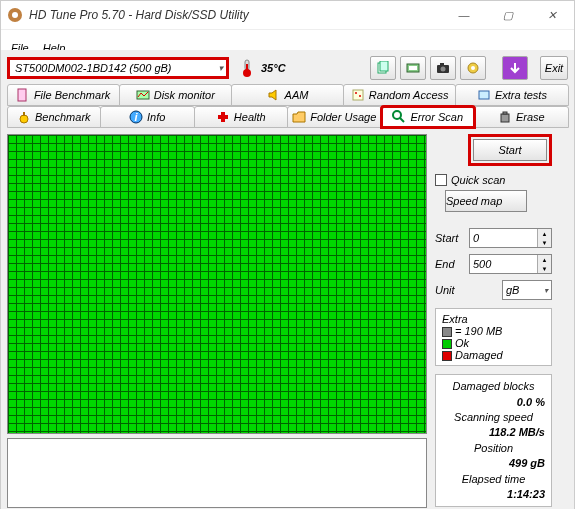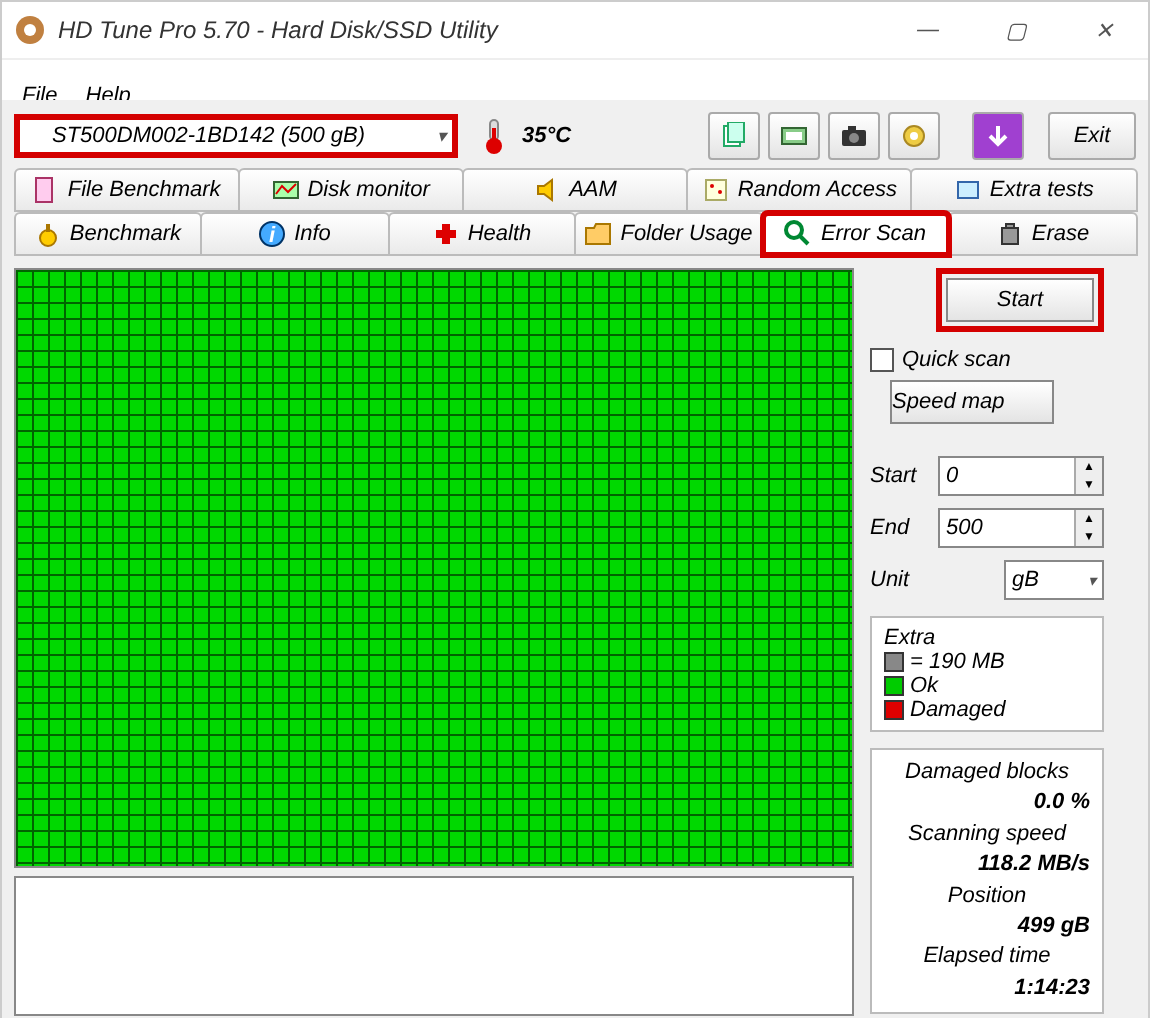--- a/index.html
+++ b/index.html
@@ -7,27 +7,27 @@
   .window { width: 575px; height: 509px; border: 1px solid #ccc; display: flex; flex-direction: column; background: #f0f0f0; font-style: italic; }
   .titlebar { height: 30px; display: flex; align-items: center; background: #fff; border-bottom: 1px solid #eee; }
   .title-icon { width: 16px; height: 16px; margin: 0 6px; }
   .title-text { flex: 1; font-size: 12px; color: #333; }
   .win-btns { display: flex; }
   .win-btn { width: 44px; height: 28px; display: flex; align-items: center; justify-content: center; color: #555; }
   .menubar { height: 20px; display: flex; align-items: center; padding: 0 4px; background: #fff; gap: 2px;}
   .menu-item { padding: 2px 6px; margin-top: 15px; }
   .menu-item u { text-decoration: underline; }
   .toolbar-row { display: flex; align-items: center; padding: 6px 6px 4px 6px; gap: 4px; background:#f0f0f0;}
-  .device-select { width: 222px; height: 22px; border: 3px solid #d40000; display: flex; align-items: center; background: #fff; padding: 0 16px; position: relative; }
+  .device-select { width: 222px; height: 22px; border: 3px solid #d40000; display: flex; align-items: center; background: #fff; padding: 0 5px; position: relative; }
   .device-select .arrow { position: absolute; right: 3px; top: 50%; transform: translateY(-50%); font-size: 9px; color: #555; }
   .therm { width: 12px; height: 18px; margin: 0 4px 0 8px; }
   .temp-text { font-weight: bold; margin-right: 8px; }
   .spacer { flex: 1; }
   .icon-btn { width: 26px; height: 24px; border: 1px solid #aaa; background: linear-gradient(#fff,#e4e4e4); display: flex; align-items: center; justify-content: center; border-radius: 2px; }
-  .exit-btn { width: 44px; height: 24px; border: 1px solid #aaa; background: linear-gradient(#fff,#e4e4e4); display: flex; align-items: center; justify-content: center; border-radius: 2px; margin-left: 8px; }
+  .exit-btn { width: 28px; height: 24px; border: 1px solid #aaa; background: linear-gradient(#fff,#e4e4e4); display: flex; align-items: center; justify-content: center; border-radius: 2px; margin-left: 8px; }
   .tabs { display: flex; flex-wrap: wrap; padding: 0 6px; }
   .tabs-row { display: flex; width: 100%; }
   .tab { flex: 1; height: 22px; border: 1px solid #bbb; background: linear-gradient(#fff,#eaeaea); display: flex; align-items: center; justify-content: center; gap: 4px; margin: 0 -0.5px; border-radius: 3px 3px 0 0; font-size: 11px; }
   .tab.active { background: #fff; border-bottom: 1px solid #fff; z-index: 2; position: relative; }
   .tab.highlight { outline: 3px solid #d40000; outline-offset: -2px; z-index: 3; position: relative; }
   .tab .mini-icon { width: 14px; height: 14px; }
   .content { display: flex; flex: 1; padding: 6px 22px 6px 6px; background: #f0f0f0; }
   .left-pane { display: flex; flex-direction: column; }
   .block-map { width: 420px; height: 300px; background: #00a000; border: 1px solid #888; position: relative; }
   .block-grid-bg {

